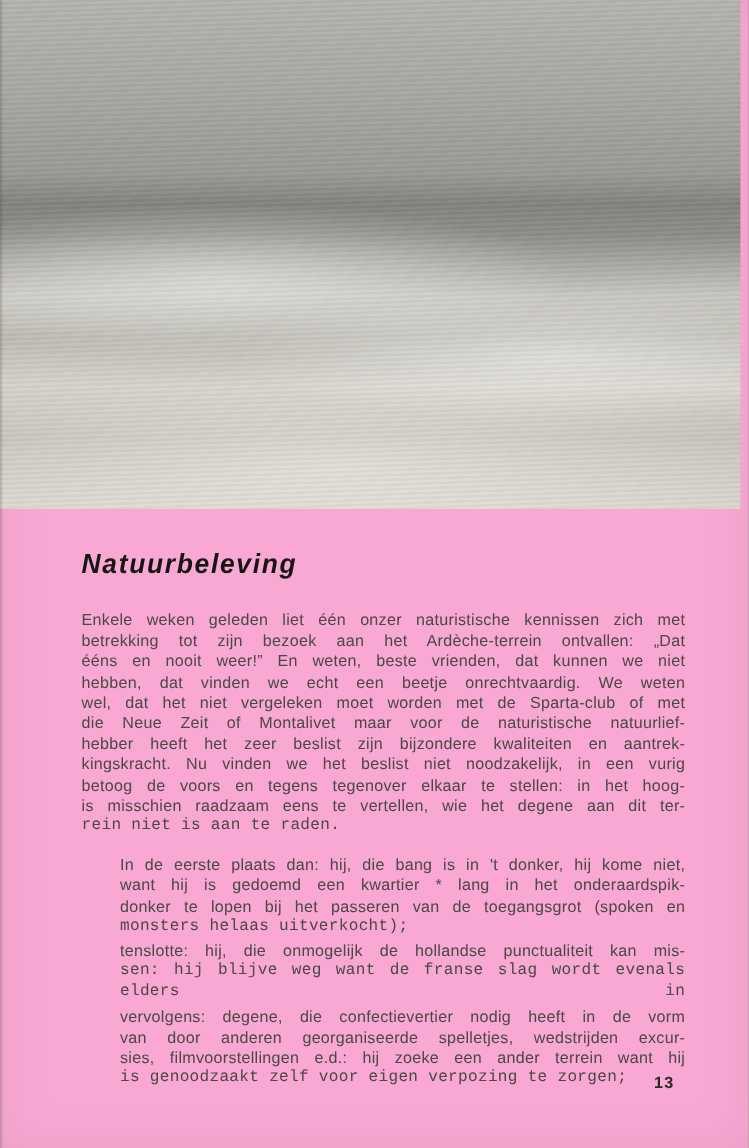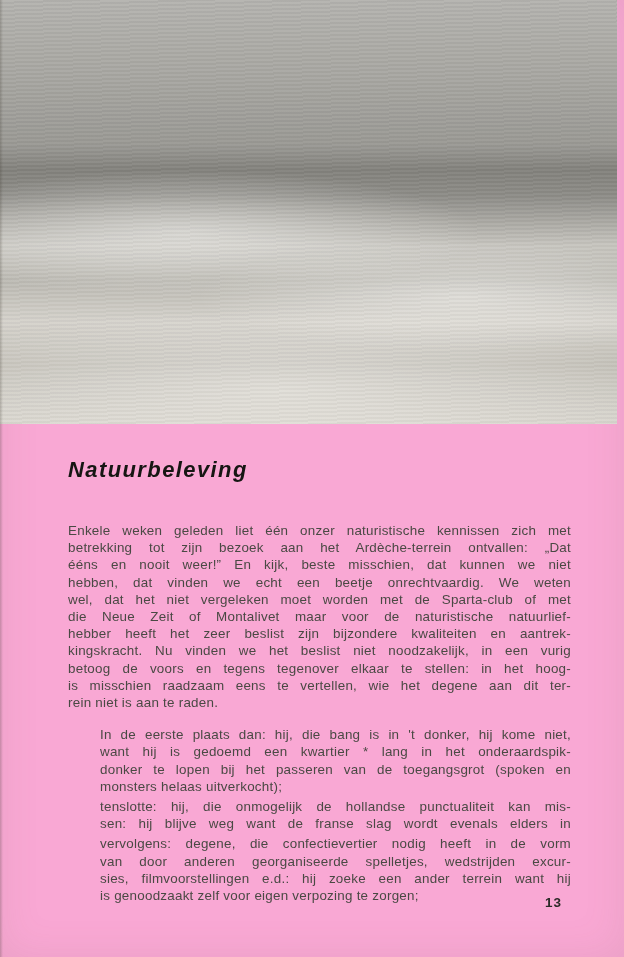--- a/index.html
+++ b/index.html
@@ -77,31 +77,30 @@
   }
   .body-col {
     position: absolute;
     left: 68px;
     top: 84px;
     width: 503px;
     font-size: 13.4px;
     line-height: 17.2px;
     letter-spacing: 0.25px;
     color: #4a4944;
-    margin-top: 14px;
   }
   .para { margin: 0 0 0 0; }
   .para.intro { margin-bottom: 15px; }
   .para.indent { margin-left: 32px; margin-bottom: 3px; }
   .line {
     text-align: justify;
     text-align-last: justify;
     white-space: normal;
   }
-  .para .line:last-child { text-align-last: left; }
+  .para .line:last-child { text-align-last: left; font-family: Liberation Mono, monospace; }
   .para.cont .line:last-child { text-align-last: justify; }
   .page-number {
     position: absolute;
     left: 545px;
     top: 471px;
     font-size: 13.5px;
     font-weight: 700;
     color: #2b2a27;
     letter-spacing: 1px;
   }
@@ -124,21 +123,21 @@
 
   <div class="content">
 
     <h1 class="title">Natuurbeleving</h1>
 
     <div class="body-col">
 
       <div class="para intro">
           <div class="line">Enkele weken geleden liet één onzer naturistische kennissen zich met</div>
           <div class="line">betrekking tot zijn bezoek aan het Ardèche-terrein ontvallen: „Dat</div>
-          <div class="line">ééns en nooit weer!” En kijk, beste misschien, dat kunnen we niet</div>
+          <div class="line">ééns en nooit weer!” En weten, beste vrienden, dat kunnen we niet</div>
           <div class="line">hebben, dat vinden we echt een beetje onrechtvaardig. We weten</div>
           <div class="line">wel, dat het niet vergeleken moet worden met de Sparta-club of met</div>
           <div class="line">die Neue Zeit of Montalivet maar voor de naturistische natuurlief-</div>
           <div class="line">hebber heeft het zeer beslist zijn bijzondere kwaliteiten en aantrek-</div>
           <div class="line">kingskracht. Nu vinden we het beslist niet noodzakelijk, in een vurig</div>
           <div class="line">betoog de voors en tegens tegenover elkaar te stellen: in het hoog-</div>
           <div class="line">is misschien raadzaam eens te vertellen, wie het degene aan dit ter-</div>
           <div class="line">rein niet is aan te raden.</div>
         </div>
 

